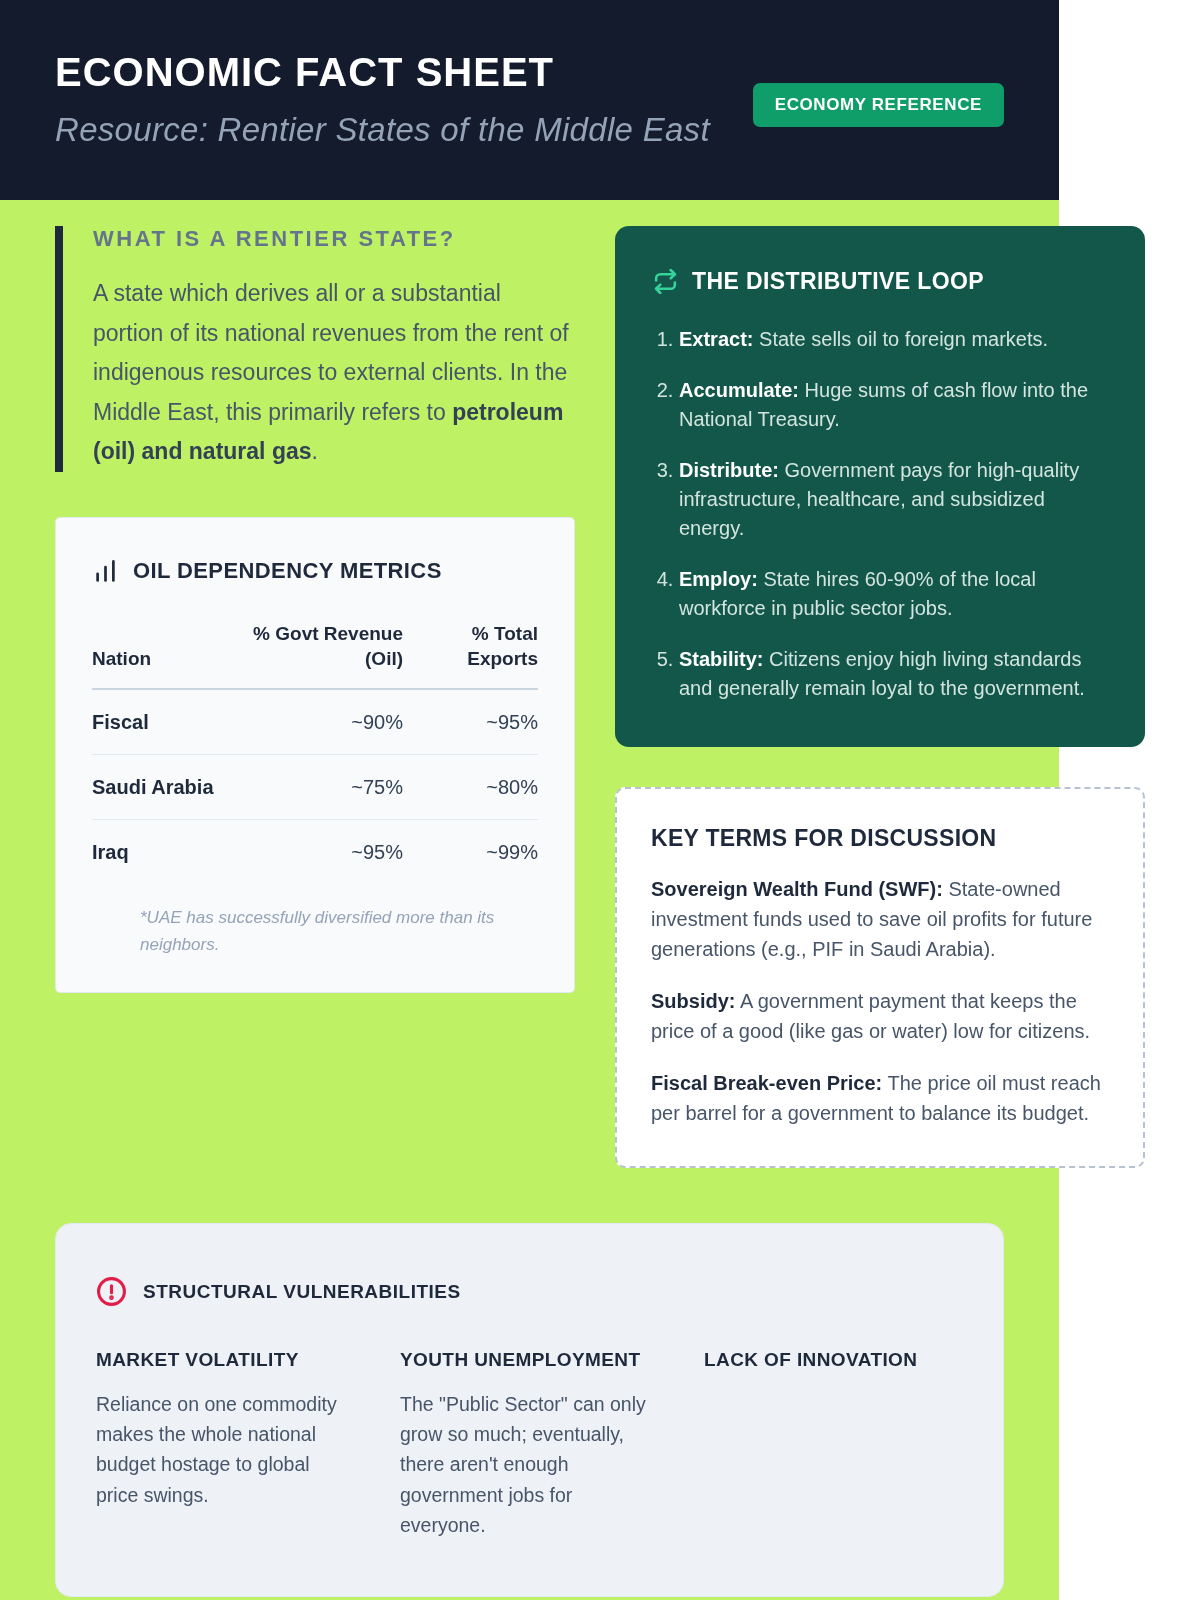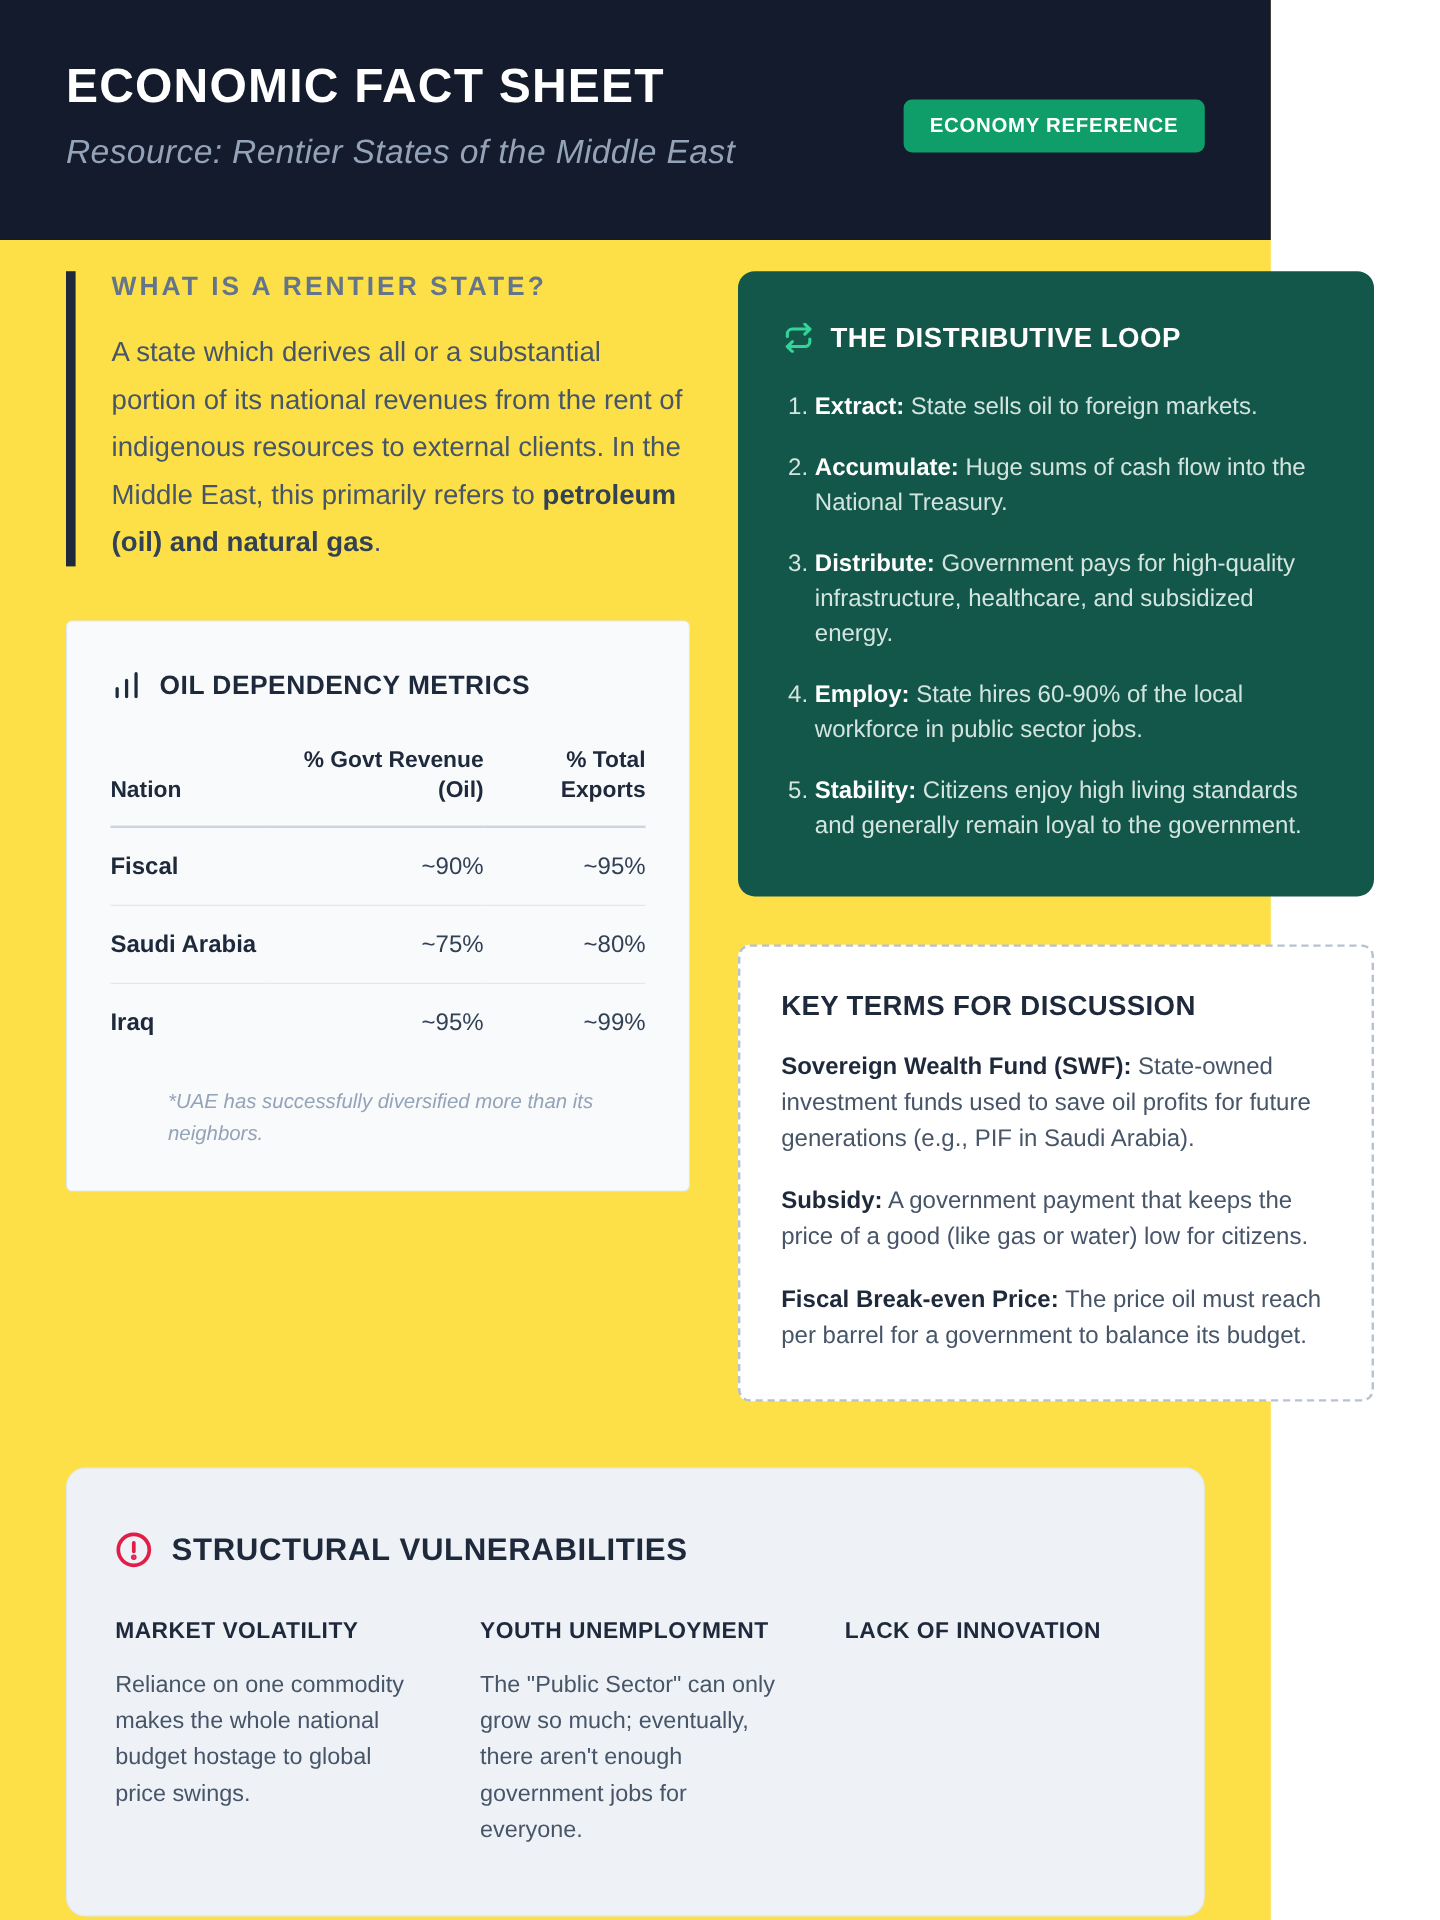--- a/index.html
+++ b/index.html
@@ -3,40 +3,40 @@
 <meta charset="utf-8">
 <style>
   * { margin: 0; padding: 0; box-sizing: border-box; }
   html, body { background: #ffffff; }
   body {
     width: 1200px;
     min-height: 1600px;
     font-family: "Liberation Sans", sans-serif;
     color: #1e293b;
   }
-  .page { width: 1059px; min-height: 1600px; background: #fde047; }
+  .page { width: 1059px; min-height: 1600px; background: #bef264; }
 
   
   .header {
     background: #131b2c;
     height: 200px;
     padding: 50px 55px 0 55px;
     display: flex;
     justify-content: space-between;
     align-items: flex-start;
   }
   .header-title {
     color: #ffffff;
     font-size: 40px;
     font-weight: 800;
     letter-spacing: 1px;
   }
   .header-subtitle {
     color: #94a3b8;
-    font-size: 28px;
+    font-size: 33px;
     font-style: italic;
     margin-top: 16px;
     letter-spacing: 0.3px;
   }
   .badge {
     background: #0f9d6a;
     color: #ffffff;
     font-size: 17px;
     font-weight: 700;
     letter-spacing: 0.6px;
@@ -173,21 +173,21 @@
   
   .vuln-card {
     margin: 55px 55px 0 55px;
     background: #eef1f6;
     border: 1px solid #e3e9f1;
     border-radius: 16px;
     padding: 52px 40px 56px 40px;
   }
   .vuln-title-row { display: flex; align-items: center; gap: 16px; }
   .vuln-title {
-    font-size: 26px;
+    font-size: 19px;
     font-weight: 800;
     color: #1e293b;
     letter-spacing: 0.5px;
   }
   .vuln-grid {
     margin-top: 42px;
     display: grid;
     grid-template-columns: 1fr 1fr 1fr;
     column-gap: 45px;
   }

